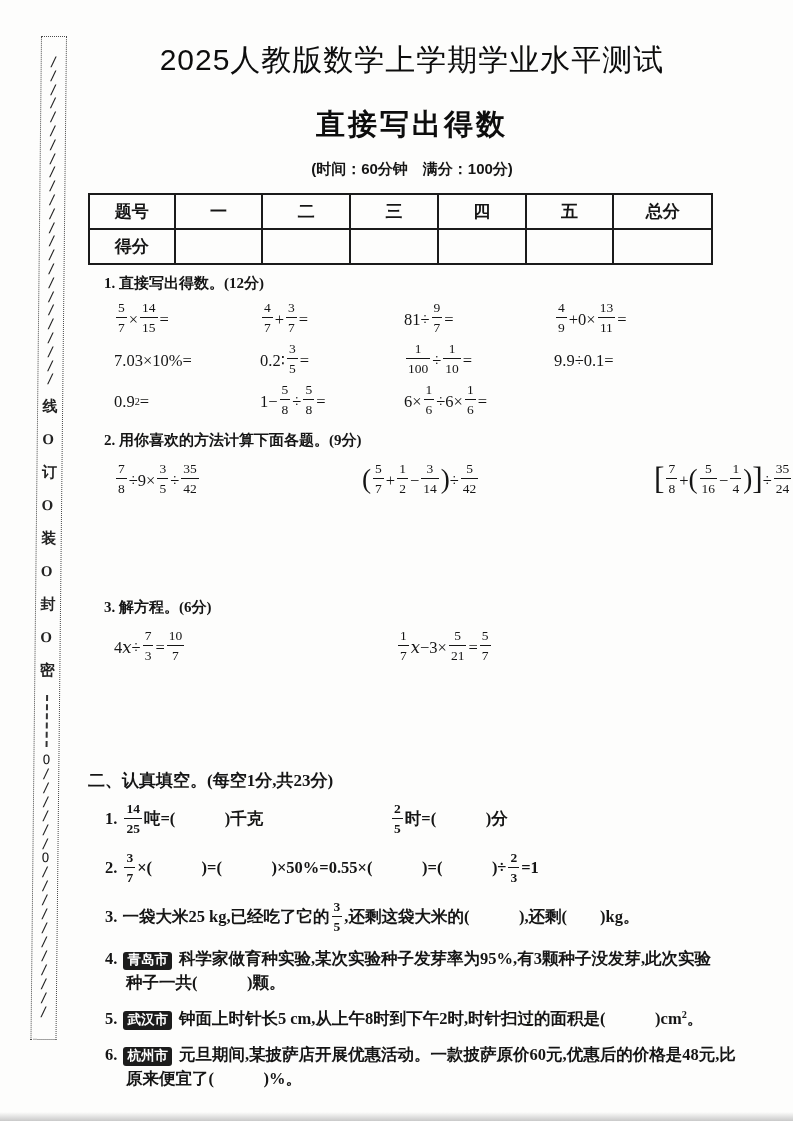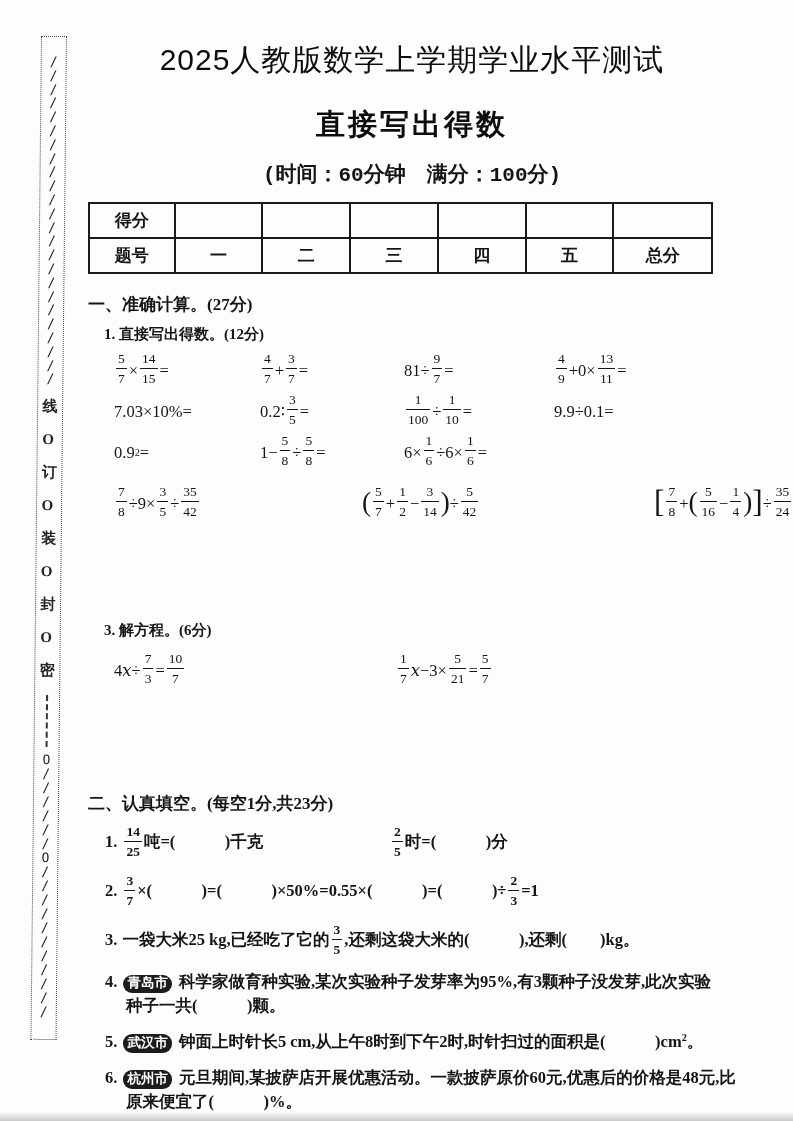--- a/index.html
+++ b/index.html
@@ -17,22 +17,22 @@
   .strip .sl{font-family:"DejaVu Sans Mono",monospace;font-size:13px;line-height:13.8px;margin-top:18px;color:#222;}
   .strip .chars{font-size:15px;line-height:33px;font-weight:700;margin-top:4px;color:#222;}
   .strip .dashseg{height:52px;border-left:2.5px dashed #333;margin:8px 0 6px;width:0;}
   .strip .sl2{font-family:"DejaVu Sans Mono",monospace;font-size:13px;line-height:14px;color:#222;}
   
   .content{position:absolute;left:88px;top:0;width:648px;}
   .title{font-family:"Liberation Sans","DejaVu Sans",sans-serif;font-weight:400;
     font-size:30px;text-align:center;margin:40px 0 0;letter-spacing:1px;color:#0d0d0d;}
   .subtitle{font-family:"Liberation Sans","DejaVu Sans",sans-serif;font-weight:900;
     font-size:29px;text-align:center;margin:24px 0 0;letter-spacing:3px;color:#0d0d0d;}
-  .meta{font-family:Liberation Mono, monospace;font-weight:700;
-    font-size:21px;text-align:center;margin-top:15px;}
+  .meta{font-family:Liberation Sans, sans-serif;font-weight:700;
+    font-size:15px;text-align:center;margin-top:15px;}
   table.score{border-collapse:collapse;margin-top:14px;width:625px;}
   table.score td{border:2px solid #1b1b1b;height:33px;text-align:center;
     font-size:17px;font-weight:700;padding:0;}
   .sec-heading{font-size:17px;font-weight:700;margin:19px 0 0 0;}
   .sub-heading{font-size:15px;font-weight:700;margin:9px 0 0 16px;}
   .calc-grid{display:grid;grid-template-columns:146px 144px 150px auto;
     margin:6px 0 0 26px;font-size:16.5px;}
   .calc-grid .cell{height:41px;display:flex;align-items:center;}
   .method-grid{display:grid;grid-template-columns:248px 292px auto;
     margin:14px 0 0 26px;font-size:16.5px;align-items:center;}
@@ -45,21 +45,21 @@
   .frac .fden{display:block;font-size:13.5px;border-top:1.5px solid #151515;padding:2.5px 2px 0;}
   .bigp{font-size:1.65em;font-weight:400;vertical-align:middle;line-height:0;position:relative;top:-2px;}
   .bigb{font-size:1.9em;font-weight:400;vertical-align:middle;line-height:0;position:relative;top:-2px;}
   .vx{font-style:italic;font-family:"DejaVu Serif",serif;}
   sup{font-size:0.62em;}
   
   .q{font-size:16.5px;font-weight:700;margin:12px 0 0 17px;line-height:1.45;}
   .q .qnum{margin-right:5px;}
   .q .cont{margin-left:21px;}
   .badge{display:inline-block;background:#1c1c1c;color:#fff;font-size:13.5px;
-    padding:1.5px 4px 2.5px;border-radius:9px;margin:0 7px 0 1px;font-weight:700;line-height:1.1;}
+    padding:1.5px 4px 2.5px;border-radius:3px;margin:0 7px 0 1px;font-weight:700;line-height:1.1;}
   .q1row{display:grid;grid-template-columns:285px auto;} .mt16{margin-top:16px;}
   .gap-work{height:92px;} .gap-sec{height:86px;}
 </style>
 </head>
 <body>
 
 <div class="strip">
   <div class="sl">/<br>/<br>/<br>/<br>/<br>/<br>/<br>/<br>/<br>/<br>/<br>/<br>/<br>/<br>/<br>/<br>/<br>/<br>/<br>/<br>/<br>/<br>/<br>/</div>
   <div class="chars">线<br>O<br>订<br>O<br>装<br>O<br>封<br>O<br>密</div>
   <div class="dashseg"></div>
@@ -77,41 +77,40 @@
       <col style="width:86px">
         <col style="width:88px">
         <col style="width:88px">
       <col style="width:88px">
         <col style="width:88px">
         <col style="width:88px">
         <col style="width:99px">
     </colgroup>
     <tbody>
         <tr>
-      <td>得分</td>
-      <td></td>
-      <td></td>
-      <td></td>
-      <td></td>
-      <td></td>
-      <td></td>
-    </tr>
-    <tr>
       <td>题号</td>
       <td>一</td>
       <td>二</td>
       <td>三</td>
       <td>四</td>
       <td>五</td>
       <td>总分</td>
     </tr>
+    <tr>
+      <td>得分</td>
+      <td></td>
+      <td></td>
+      <td></td>
+      <td></td>
+      <td></td>
+      <td></td>
+    </tr>
   </tbody>
     </table>
 
-  <div class="sec-heading">一、准确计算。(27分)</div>
 
   <div class="sub-heading">1. 直接写出得数。(12分)</div>
   <div class="calc-grid">
     <div class="cell"><span class="frac">
           <span class="fnum">5</span>
           <span class="fden">7</span>
         </span>×<span class="frac">
           <span class="fnum">14</span>
           <span class="fden">15</span>
         </span>=</div>
@@ -156,20 +155,21 @@
         </span>=</div>
     <div class="cell">6×<span class="frac">
           <span class="fnum">1</span>
           <span class="fden">6</span>
         </span>÷6×<span class="frac">
           <span class="fnum">1</span>
           <span class="fden">6</span>
         </span>=</div>
   </div>
 
+  <div class="sub-heading">2. 用你喜欢的方法计算下面各题。(9分)</div>
   <div class="method-grid">
     <div class="cell"><span class="frac">
           <span class="fnum">7</span>
           <span class="fden">8</span>
         </span>÷9×<span class="frac">
           <span class="fnum">3</span>
           <span class="fden">5</span>
         </span>÷<span class="frac">
           <span class="fnum">35</span>
           <span class="fden">42</span>

